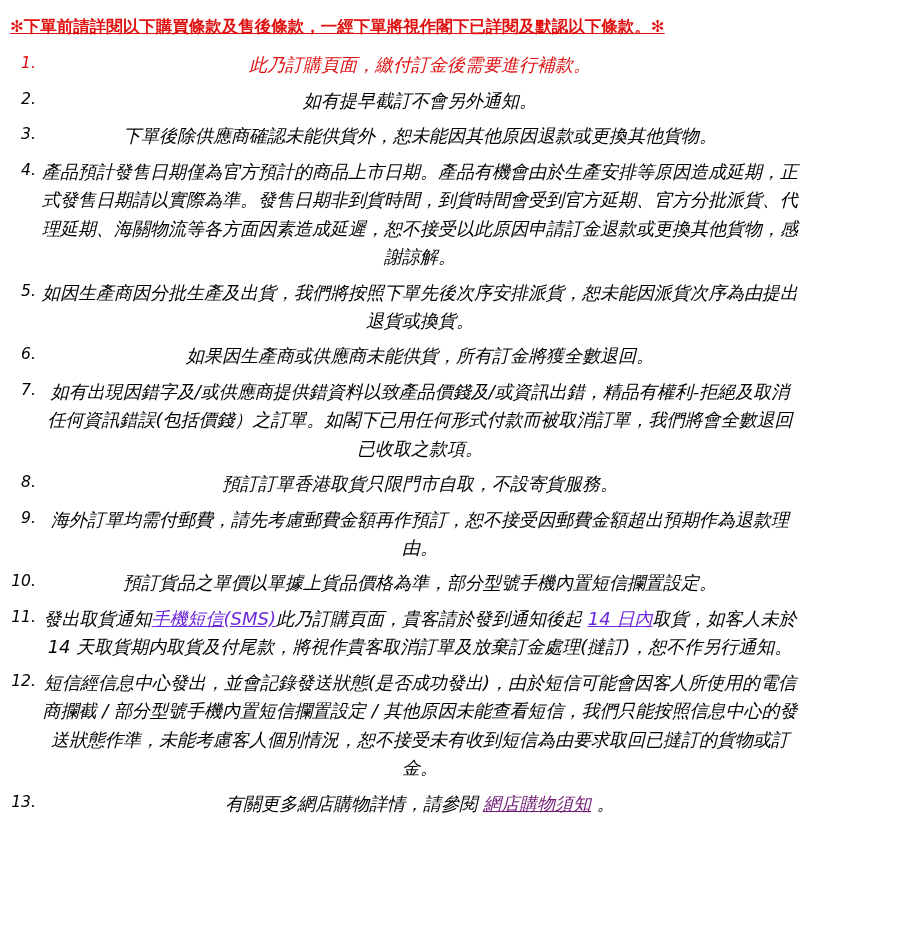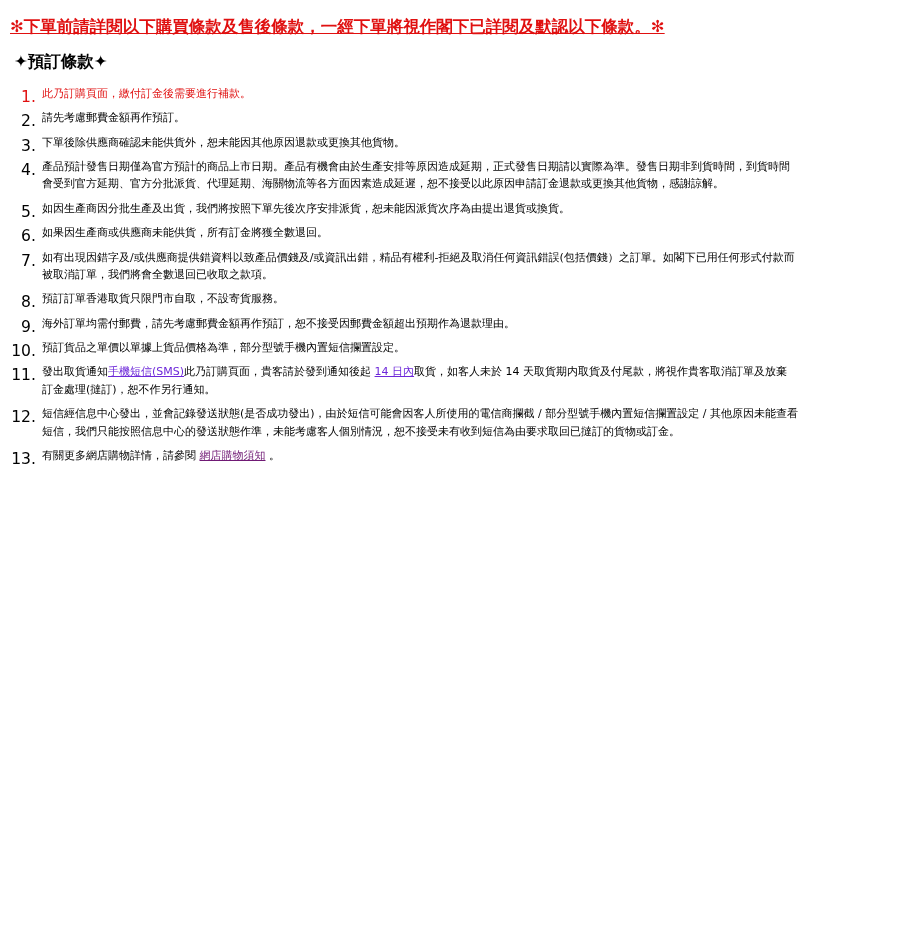--- a/index.html
+++ b/index.html
@@ -40,23 +40,24 @@
     list-style: none;
     margin: 0;
     padding: 0;
     counter-reset: term;
   }
   ol.terms > li {
     position: relative;
     counter-increment: term;
     padding-left: 34px;
     margin-bottom: 7px;
-    font-size: 11px;
+    font-size: 18px;
     line-height: 1.58;
-    text-align: left;
+    text-align: center;
+    font-style: italic;
   }
   ol.terms > li::before {
     content: counter(term) ".";
     position: absolute;
     left: 0;
     top: 0;
     width: 28px;
     text-align: right;
     font-size: 15.6px;
     line-height: 1.58;
@@ -81,30 +82,29 @@
   }
   .nowrap { white-space: nowrap; }
 </style>
 </head>
 <body>
 
 <div class="page">
 
   <div class="banner">✻下單前請詳閱以下購買條款及售後條款，一經下單將視作閣下已詳閱及默認以下條款。✻</div>
 
-  <div class="section-title">✦預訂條款✦</div>
 
   <ol class="terms">
 
     <li class="red">
       <span>此乃訂購頁面，繳付訂金後需要進行補款。</span>
     </li>
 
     <li>
-      <span>請先考慮郵費金額再作預訂。</span>
+      <span>如有提早截訂不會另外通知。</span>
     </li>
 
     <li>
       <span>下單後除供應商確認未能供貨外，恕未能因其他原因退款或更換其他貨物。</span>
     </li>
 
     <li>
       <span>產品預計發售日期僅為官方預計的商品上市日期。產品有機會由於生產安排等原因造成延期，正式發售日期請以實際為準。發售日期非到貨時間，到貨時間會受到官方延期、官方分批派貨、代理延期、海關物流等各方面因素造成延遲，恕不接受以此原因申請訂金退款或更換其他貨物，感謝諒解。</span>
     </li>
 

